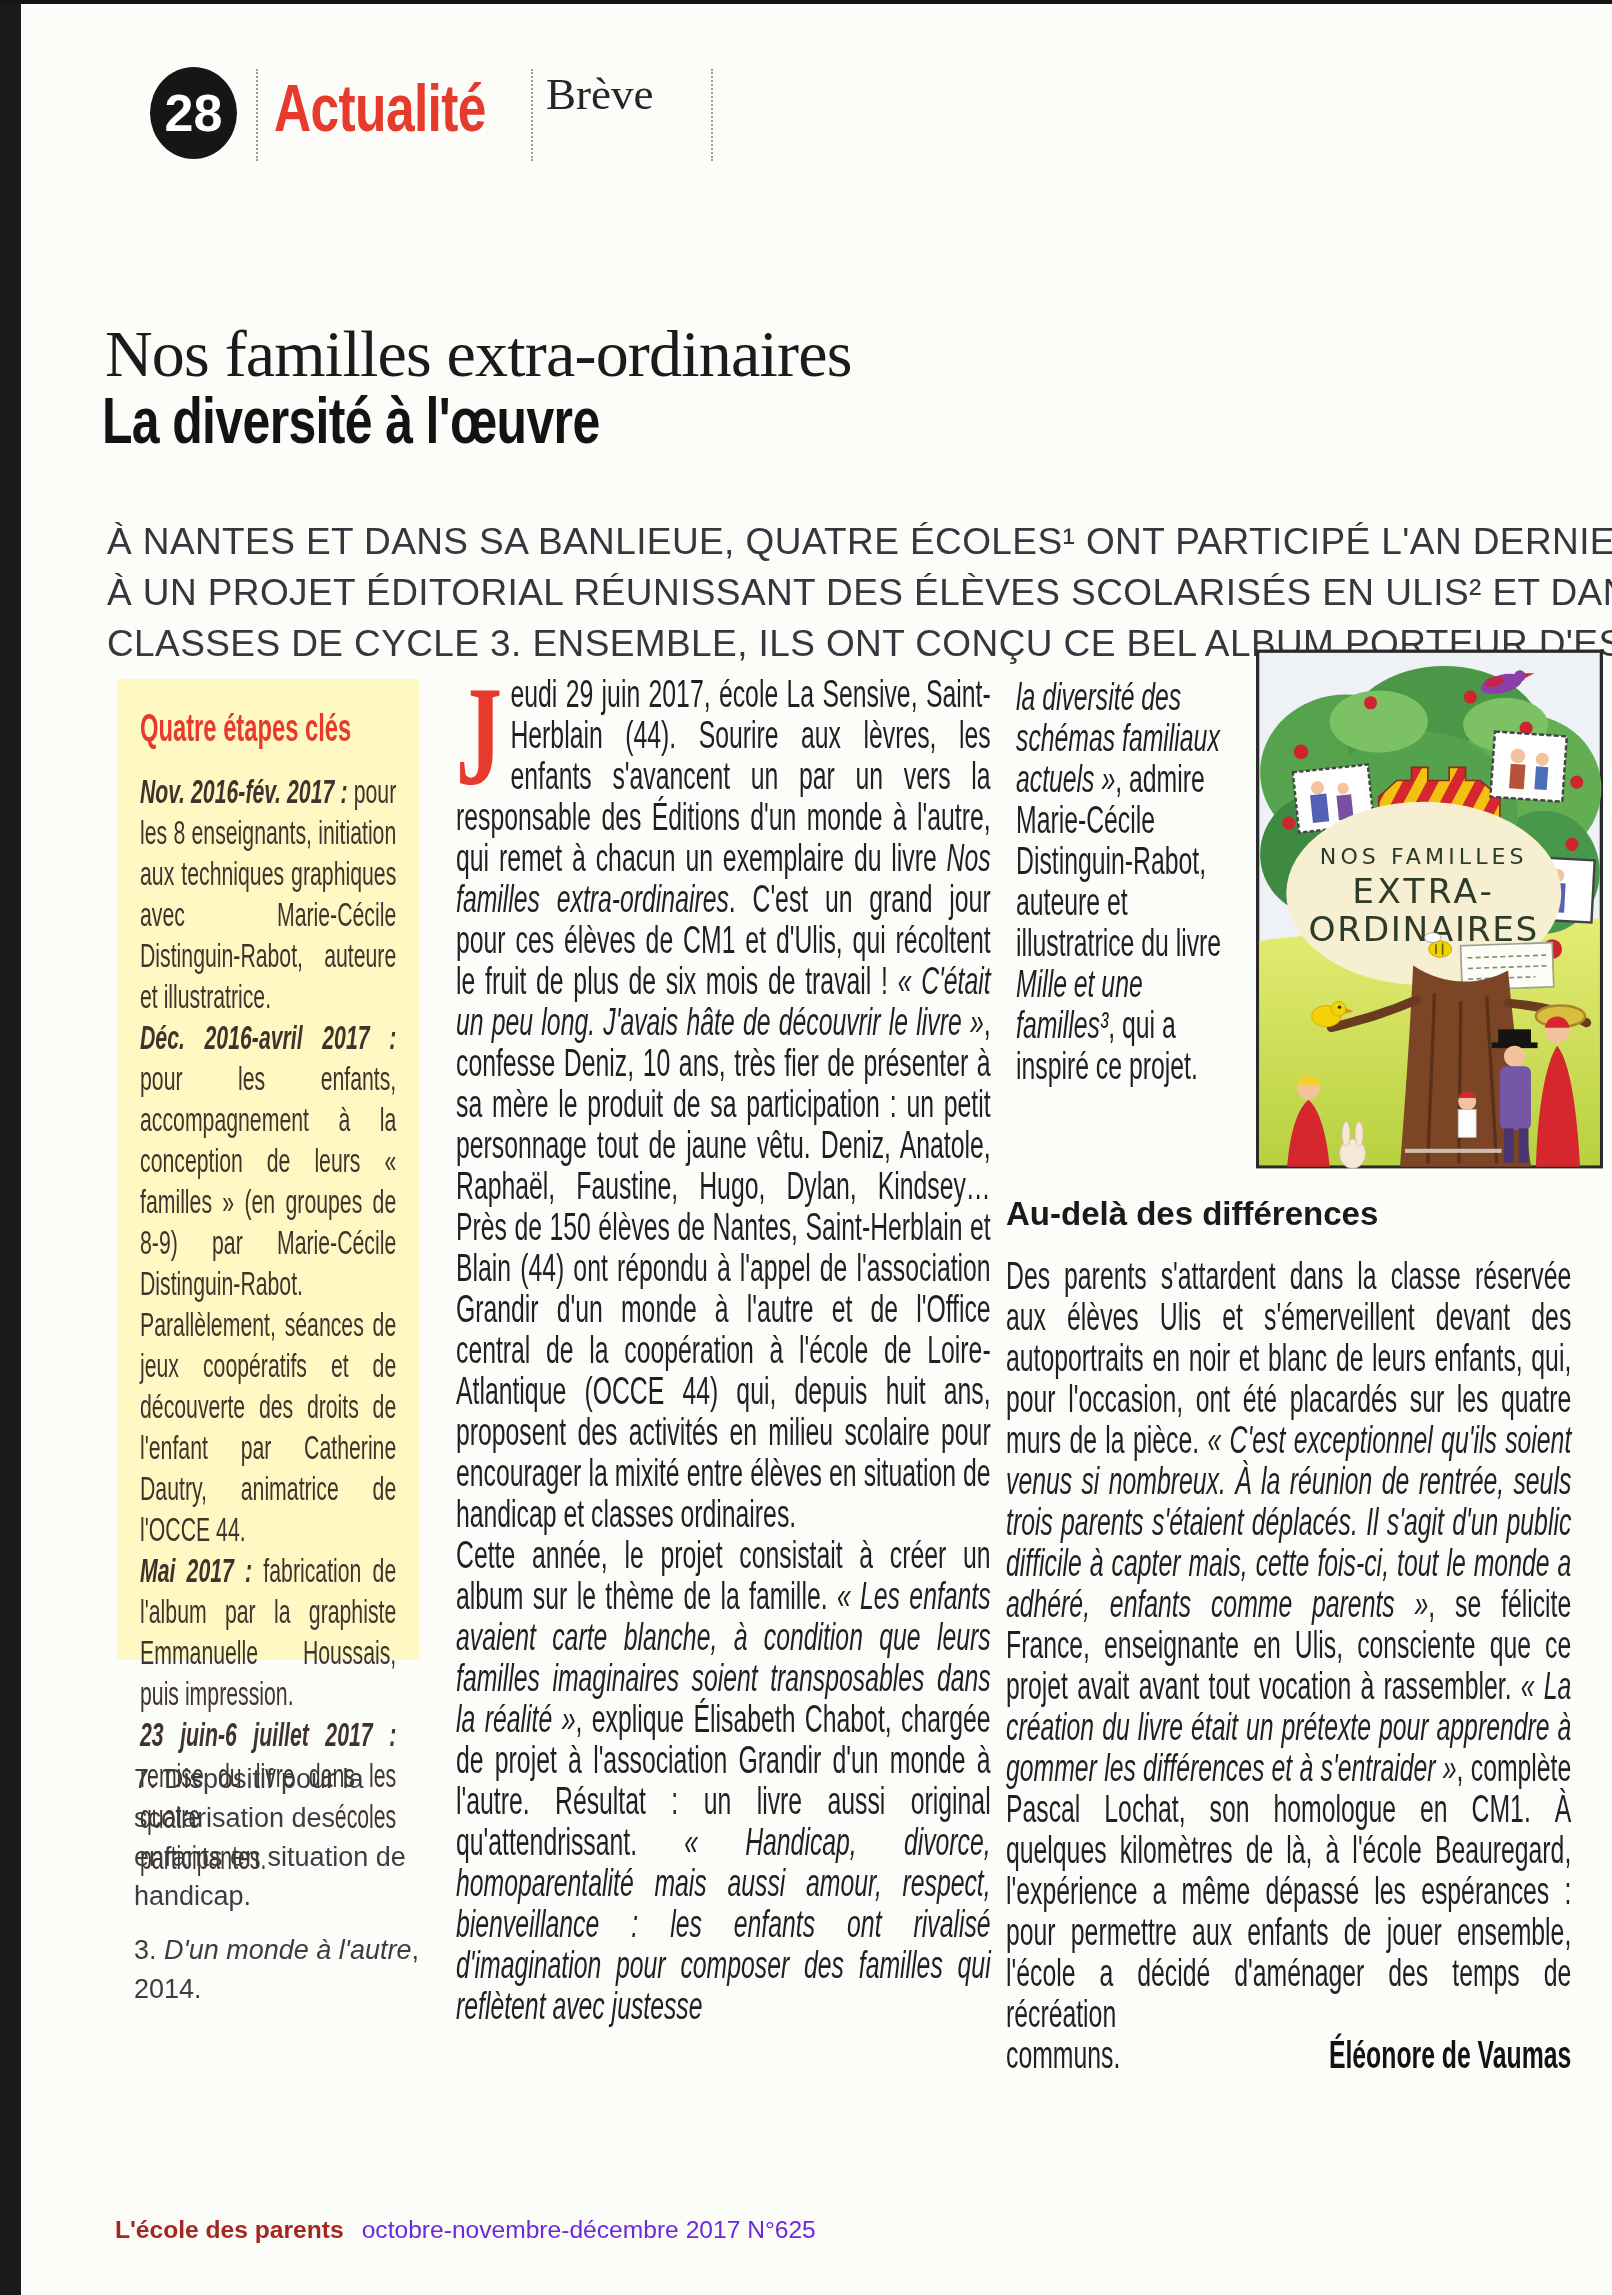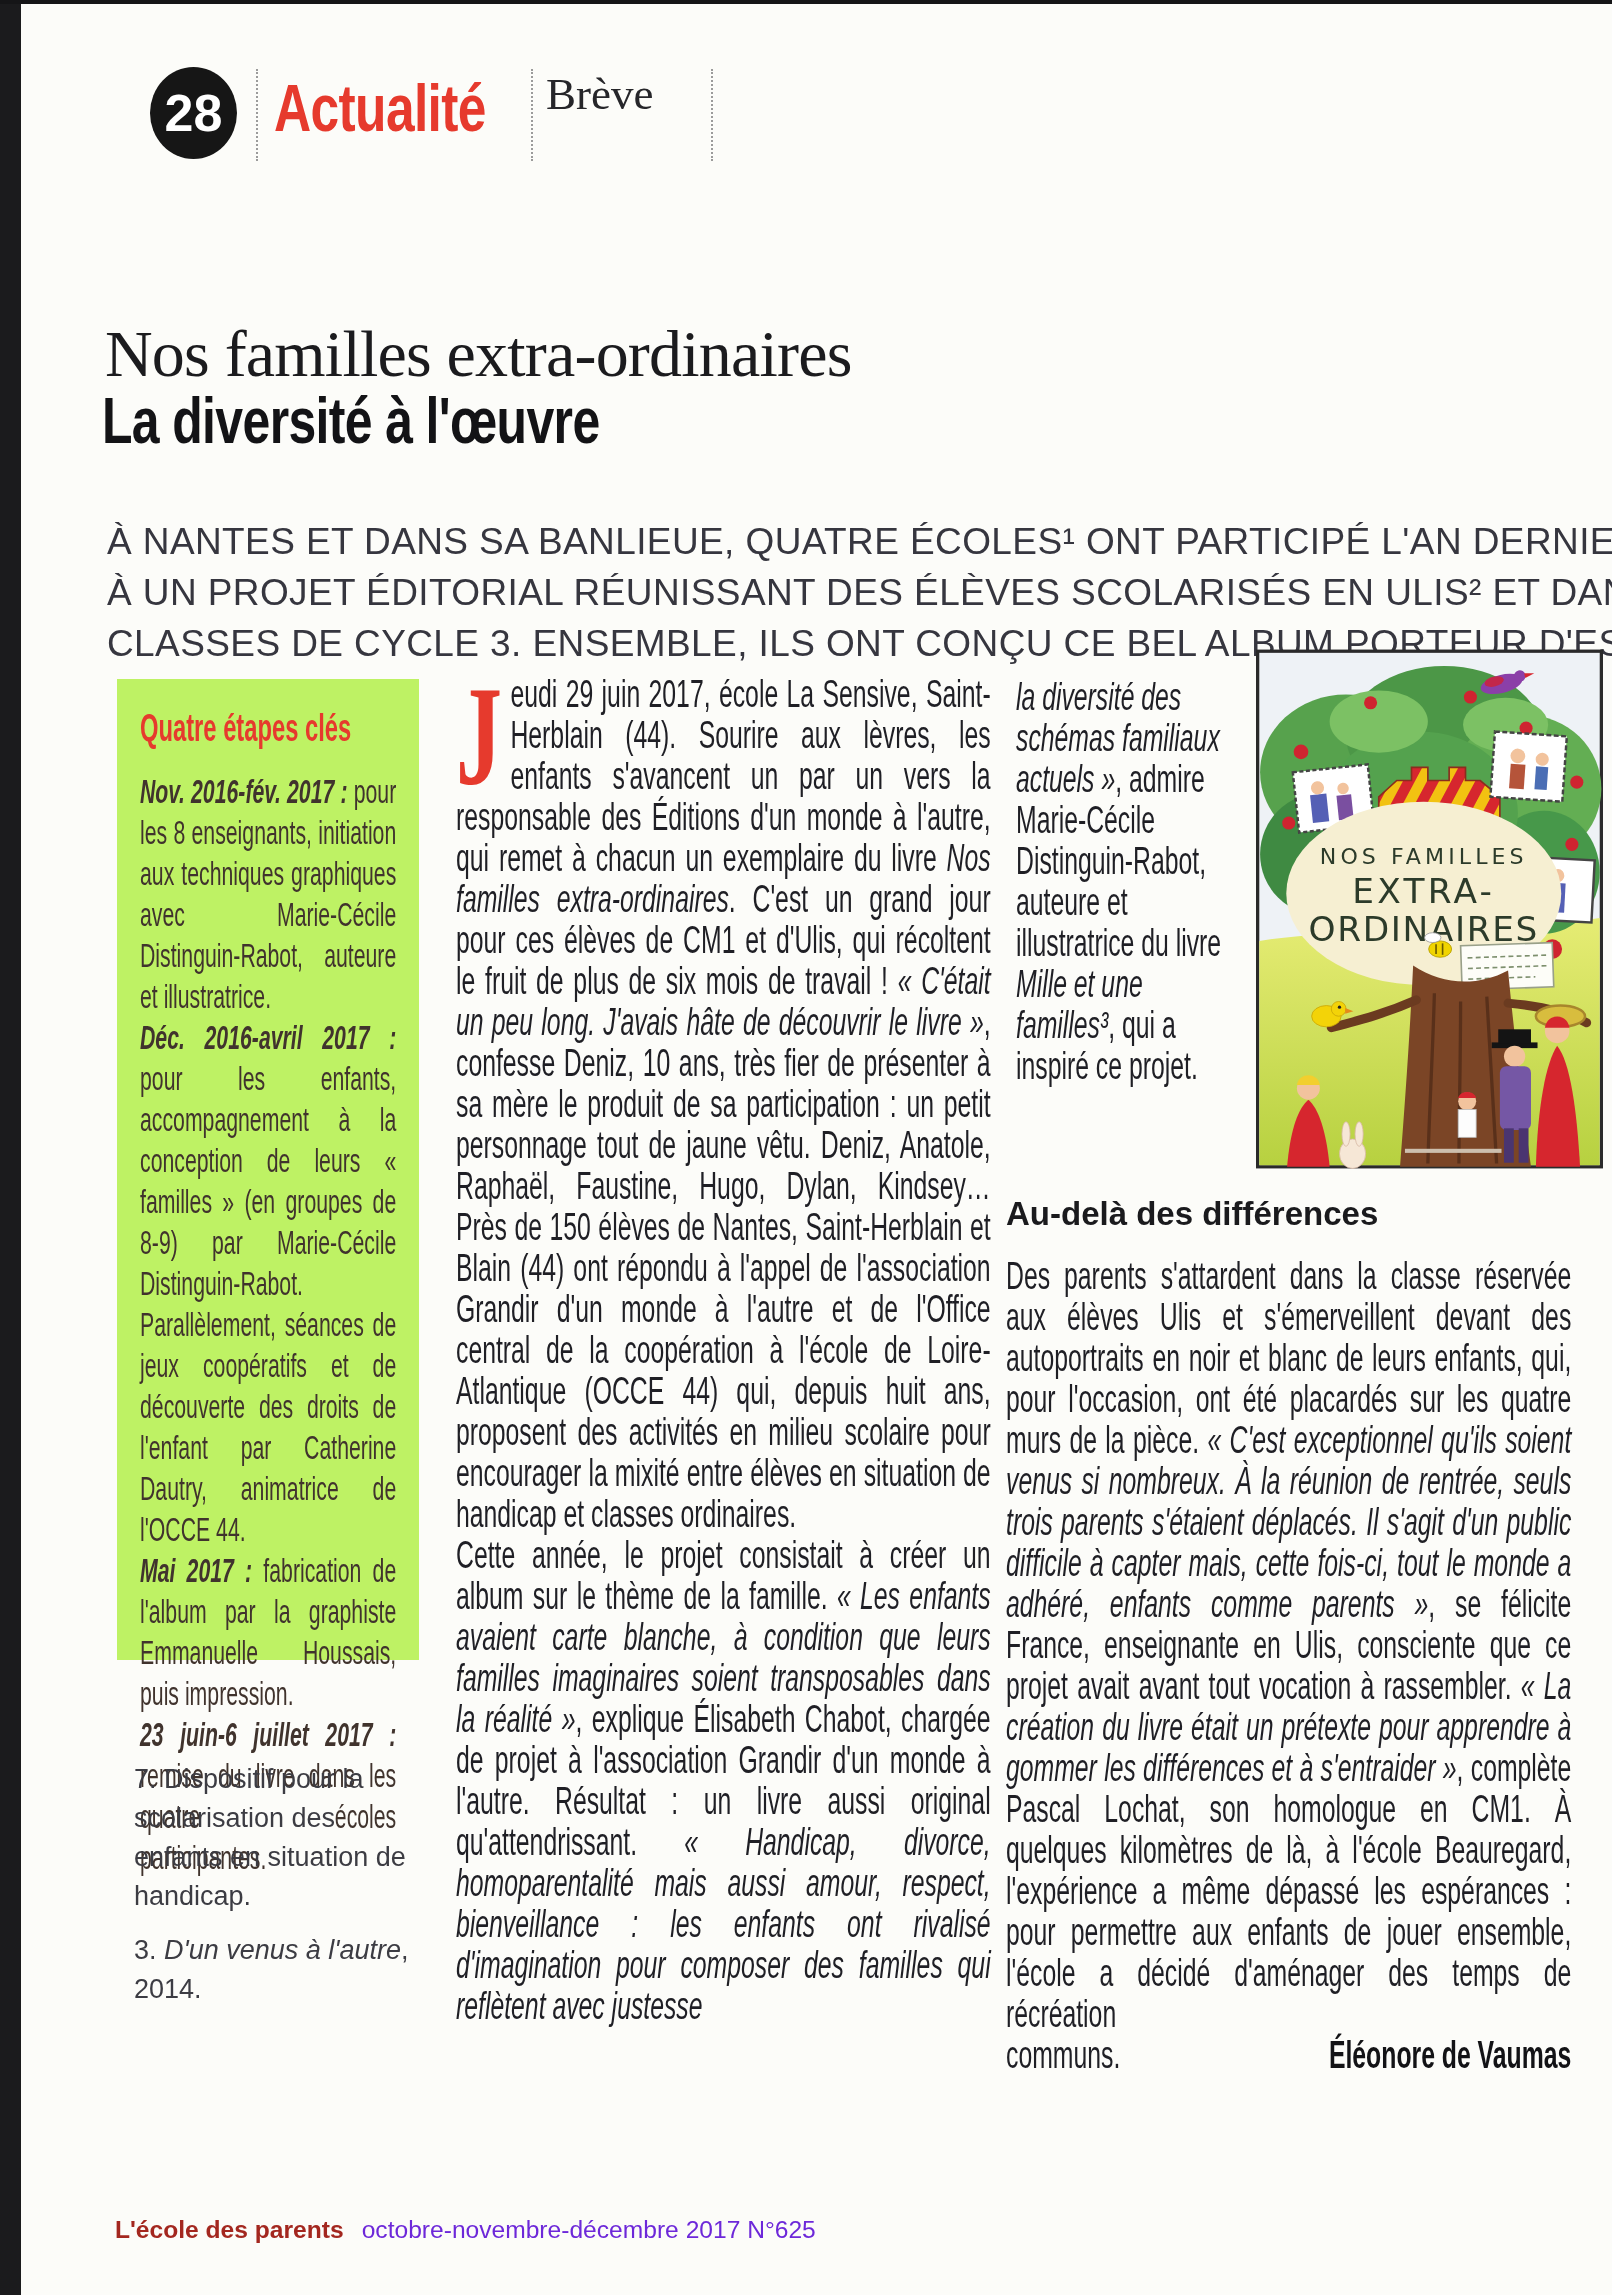--- a/index.html
+++ b/index.html
@@ -20,21 +20,21 @@
               font-size:45px;color:#26262a;line-height:1;white-space:nowrap;}
   
   .kicker{position:absolute;left:105px;top:316px;font-family:"Liberation Serif",serif;
           font-size:66px;color:#1b1b1e;letter-spacing:-0.8px;white-space:nowrap;}
   .title{position:absolute;left:102px;top:384px;font-size:64px;font-weight:700;color:#131316;
          white-space:nowrap;letter-spacing:-0.8px;transform:scaleX(.78);transform-origin:0 0;}
   .standfirst{position:absolute;left:107px;top:516px;font-size:37px;line-height:51px;
               color:#36363f;letter-spacing:0.4px;}
   .standfirst div{white-space:nowrap;}
   
-  .sidebar{position:absolute;left:117px;top:679px;width:302px;height:981px;background:#bef264;}
+  .sidebar{position:absolute;left:117px;top:679px;width:302px;height:981px;background:#fef9c3;}
   .sidebar-inner{position:absolute;left:23px;top:28px;width:410px;transform:scaleX(.625);transform-origin:0 0;}
   .sidebar-title{font-size:38px;font-weight:700;color:#e63a2d;margin:0 0 21px 0;}
   .sidebar-entry{margin:0;font-size:34px;line-height:41px;color:#40332d;text-align:justify;}
   .seg-b{font-weight:700}.seg-i{font-style:italic}
   
   .col-mid{position:absolute;left:456px;top:674px;width:820px;transform:scaleX(.652);transform-origin:0 0;}
   .bodytext{font-size:38px;line-height:41px;color:#1f1f25;text-align:justify;margin:0;}
   .dropcap{float:left;font-family:"Liberation Serif",serif;font-weight:700;font-size:141px;
            line-height:115px;color:#e63a2d;padding:4.9px 13px 0 0;}
   .col-right-top{position:absolute;left:1016px;top:677px;width:339px;transform:scaleX(.652);transform-origin:0 0;}
@@ -251,21 +251,21 @@
   <div class="col-right">
     <p class="bodytext"><span>Des parents s'attardent dans la classe réservée aux élèves Ulis et s'émerveillent devant des autoportraits en noir et blanc de leurs enfants, qui, pour l'occasion, ont été placardés sur les quatre murs de la pièce. </span><span class="seg-i">« C'est exceptionnel qu'ils soient venus si nombreux. À la réunion de rentrée, seuls trois parents s'étaient déplacés. Il s'agit d'un public difficile à capter mais, cette fois-ci, tout le monde a adhéré, enfants comme parents »</span><span>, se félicite France, enseignante en Ulis, consciente que ce projet avait avant tout vocation à rassembler. </span><span class="seg-i">« La création du livre était un prétexte pour apprendre à gommer les différences et à s'entraider »</span><span>, complète Pascal Lochat, son homologue en CM1. À quelques kilomètres de là, à l'école Beauregard, l'expérience a même dépassé les espérances : pour permettre aux enfants de jouer ensemble, l'école a décidé d'aménager des temps de récréation</span></p>
     <div class="lastline">
       <span>communs.</span>
       <span class="byline">Éléonore de Vaumas</span>
     </div>
   </div>
 
   <div class="footnotes">
     <p class="footnote"><span>7. Dispositif pour la scolarisation des enfants en situation de handicap.</span></p>
-    <p class="footnote"><span>3. </span><span class="seg-i">D'un venus à l'autre</span><span>, 2014.</span></p>
+    <p class="footnote"><span>3. </span><span class="seg-i">D'un monde à l'autre</span><span>, 2014.</span></p>
   </div>
 
   <div class="footer">
     <span class="footer-brand">L'école des parents</span>
     <span class="footer-issue">octobre-novembre-décembre 2017  N°625</span>
   </div>
 </div>
 
 
 </body></html>

